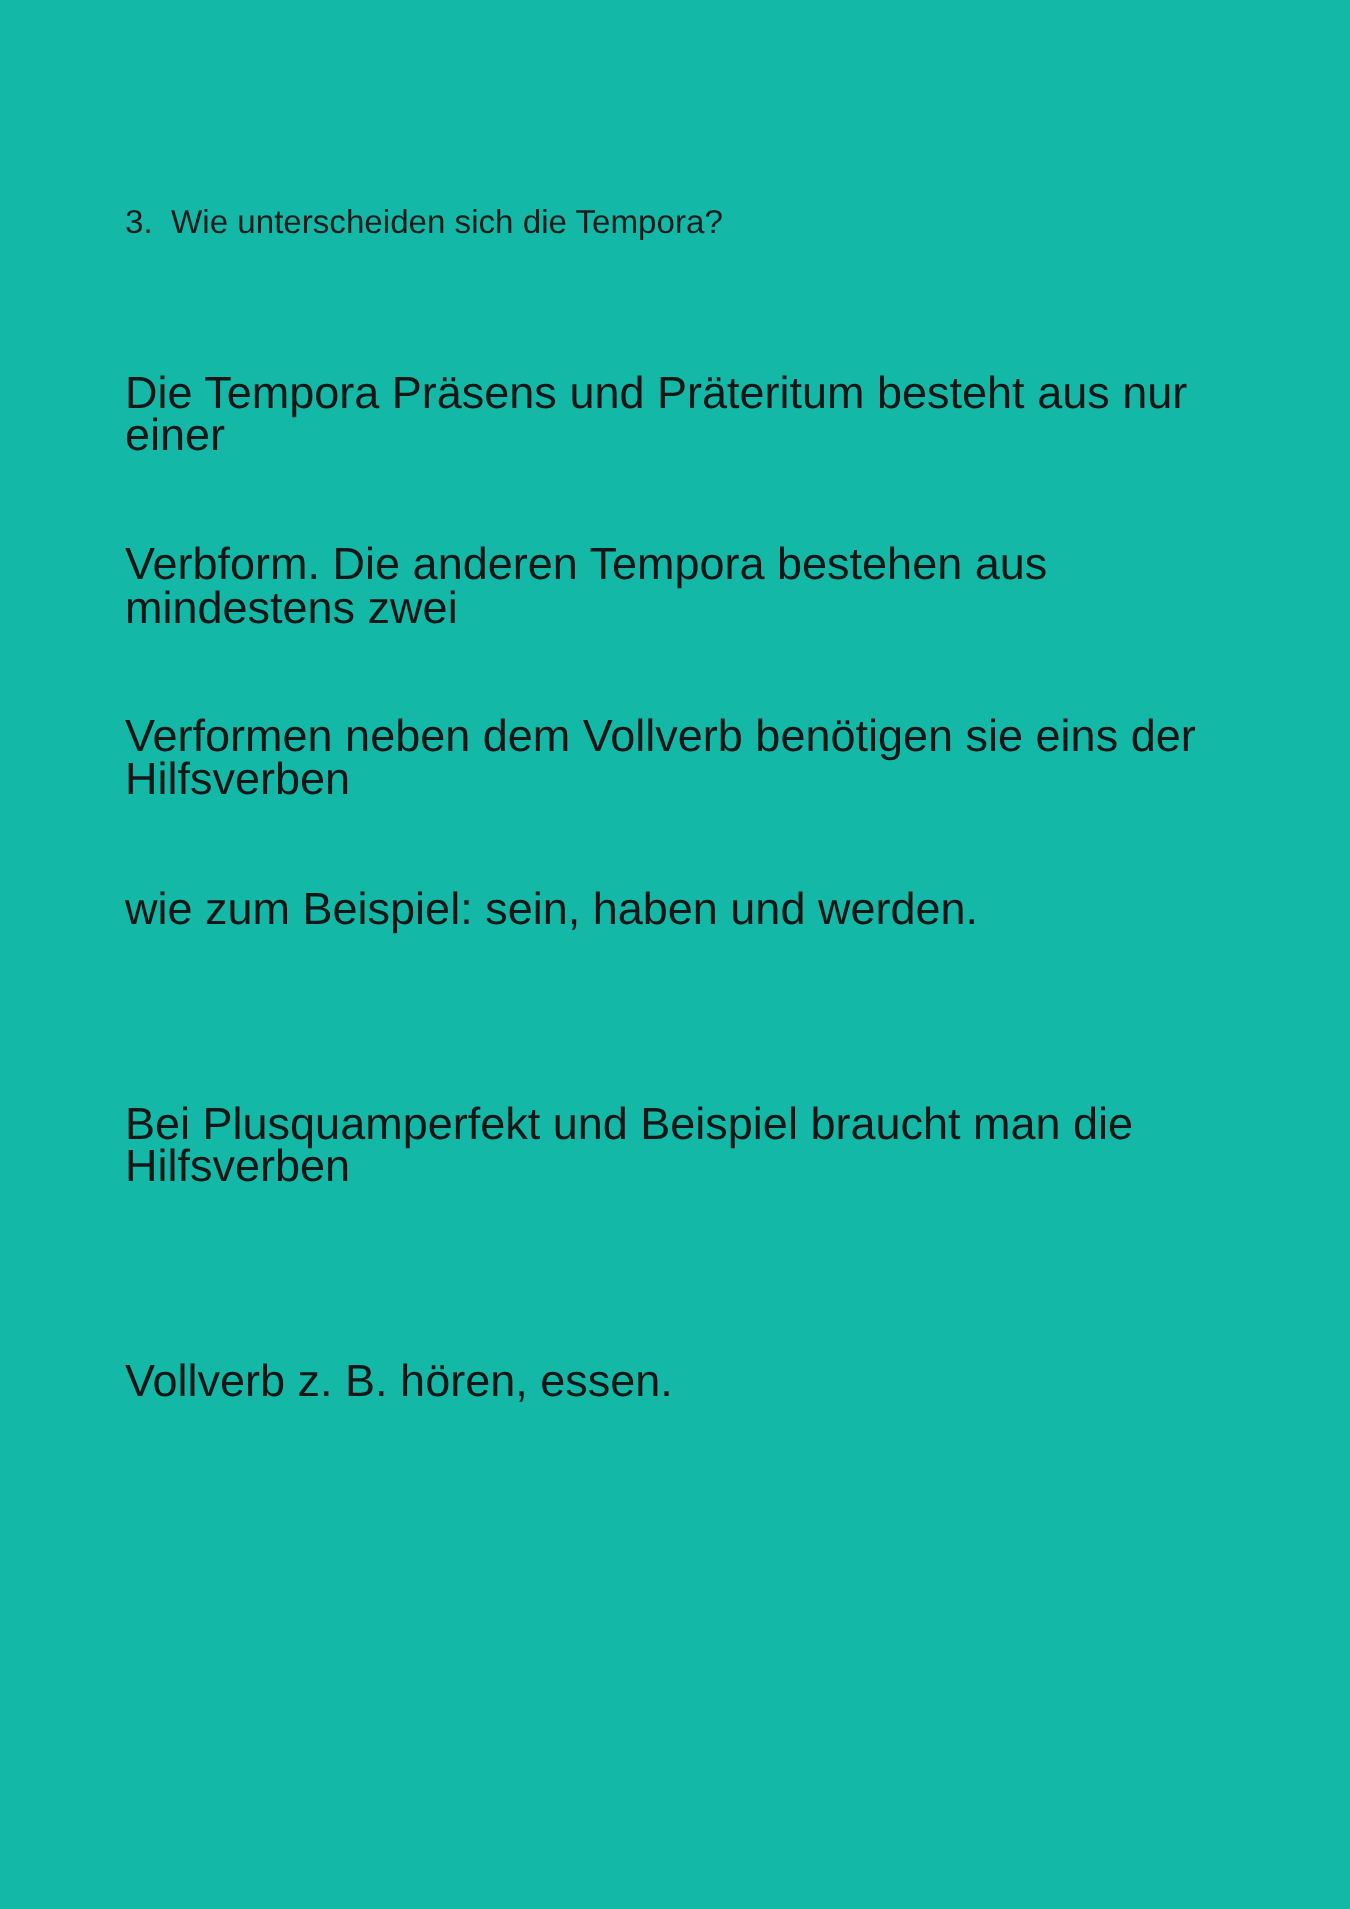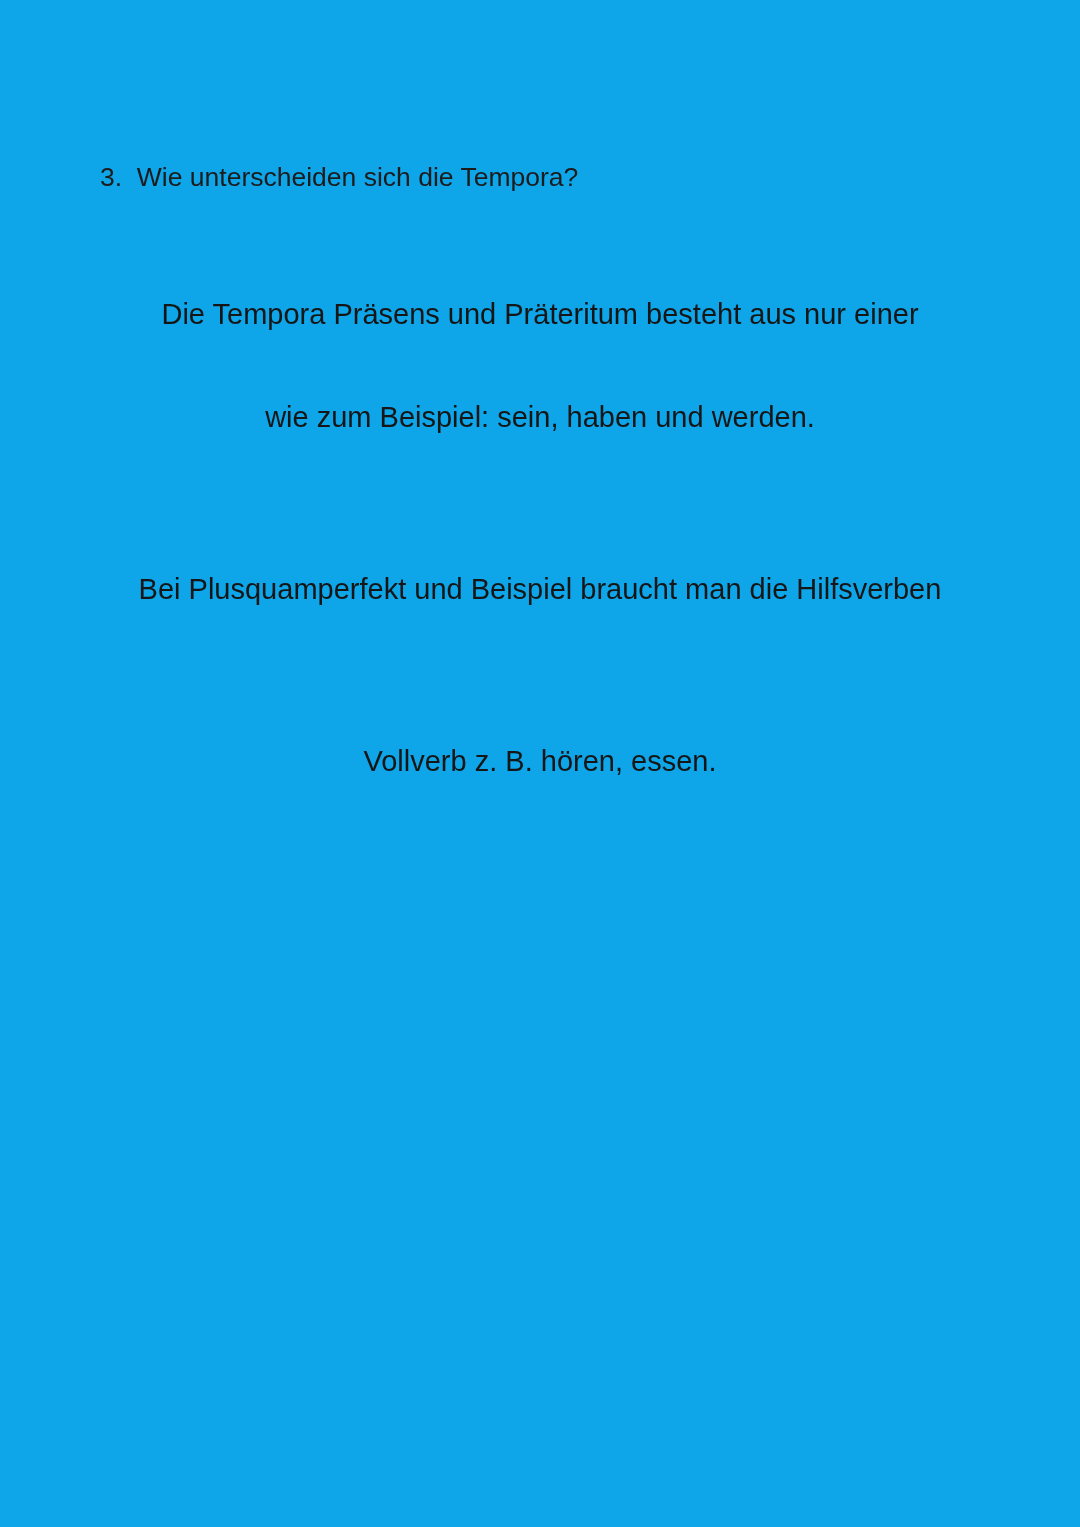--- a/index.html
+++ b/index.html
@@ -15,21 +15,21 @@
     font-family: "Liberation Sans", sans-serif;
     color: #1a1a1a;
     -webkit-font-smoothing: antialiased;
   }
   .page {
     position: absolute;
     left: 0;
     top: 0;
     width: 1080px;
     height: 1527px;
-    background: #0ea5e9;
+    background: #14b8a6;
     overflow: hidden;
   }
   .content {
     position: absolute;
     left: 100px;
     top: 160px;
     width: 880px;
   }
 
   
@@ -38,44 +38,45 @@
     line-height: 34px;
     color: #1c1c1c;
     white-space: pre;
     margin: 0;
   }
   .q-num { display: inline; }
   .q-text { display: inline; }
 
   
   .para {
-    font-size: 29px;
+    font-size: 36px;
     line-height: 34.4px;
     color: #161616;
     margin: 0;
     white-space: pre-wrap;
-    text-align: center;
   }
   .para .line { display: block; }
 
   
   .gap-q3-body { height: 34px; }
 </style>
 </head>
 <body>
 
 <div class="page">
   <div class="content">
 
     <p class="question"><span class="q-num">3.</span>  <span class="q-text">Wie unterscheiden sich die Tempora?</span></p>
 
     <div class="gap-q3-body"></div>
 
     <p class="para">
       <span class="line">Die Tempora Präsens und Präteritum besteht aus nur einer</span>
+      <span class="line">Verbform. Die anderen Tempora bestehen aus mindestens zwei</span>
+      <span class="line">Verformen neben dem Vollverb benötigen sie eins der Hilfsverben</span>
       <span class="line">wie zum Beispiel: sein, haben und werden.</span>
     </p>
 
     <p class="para">
       <span class="line">Bei Plusquamperfekt und Beispiel braucht man die Hilfsverben</span>
     </p>
 
     <p class="para">
       <span class="line">Vollverb z. B. hören, essen.</span>
     </p>

